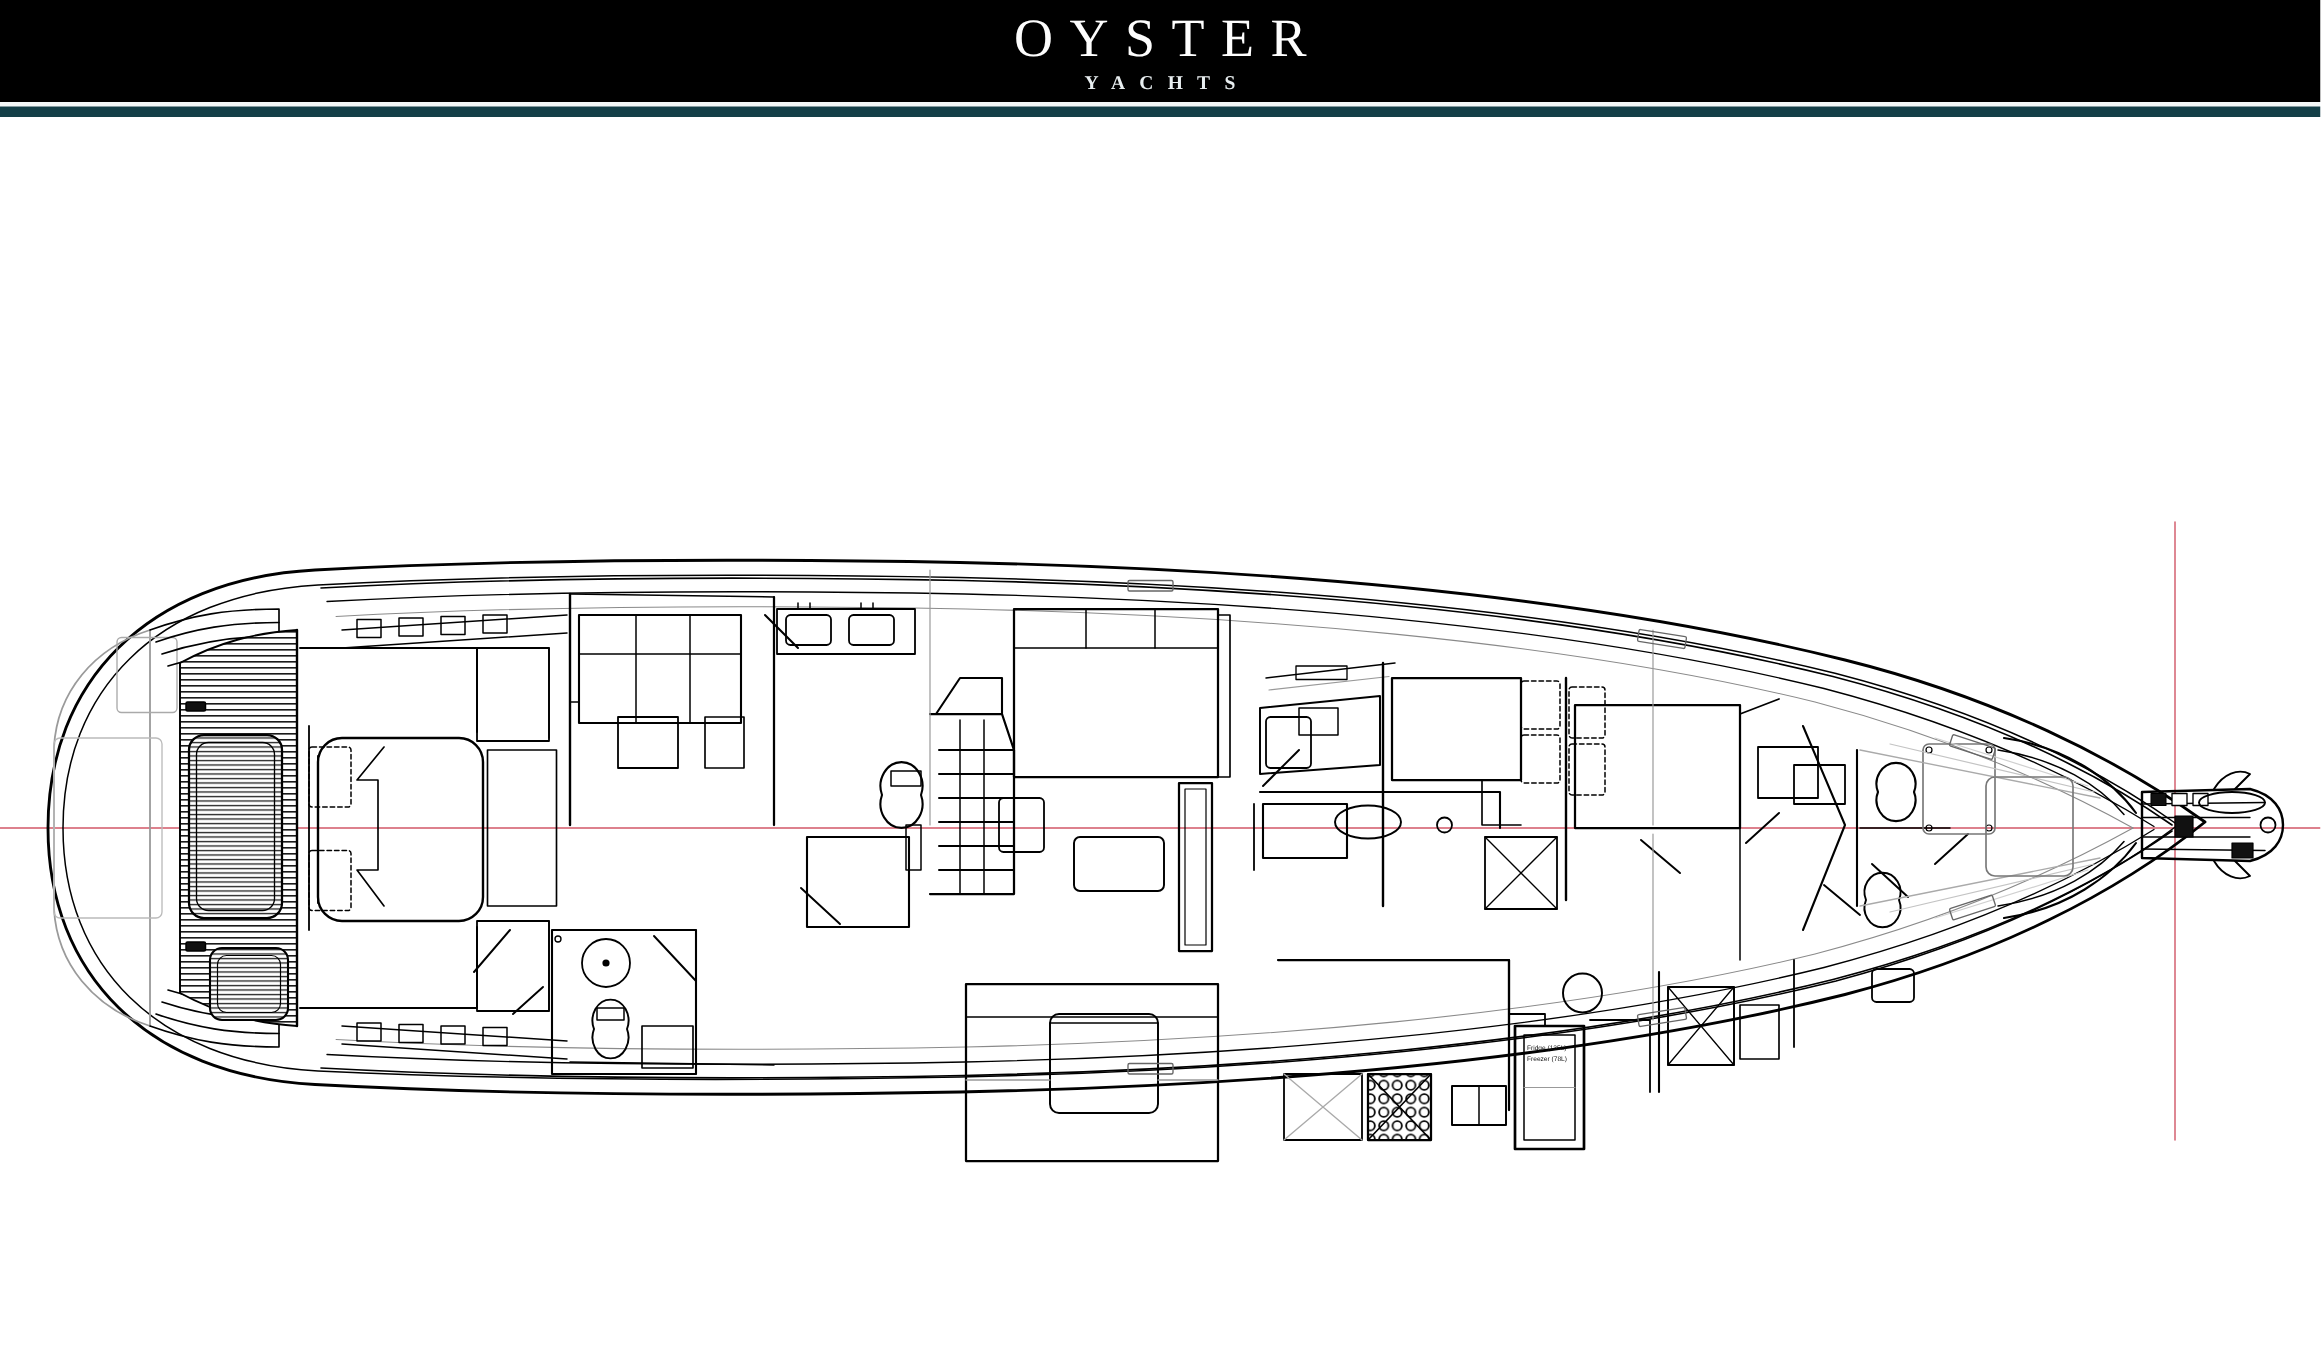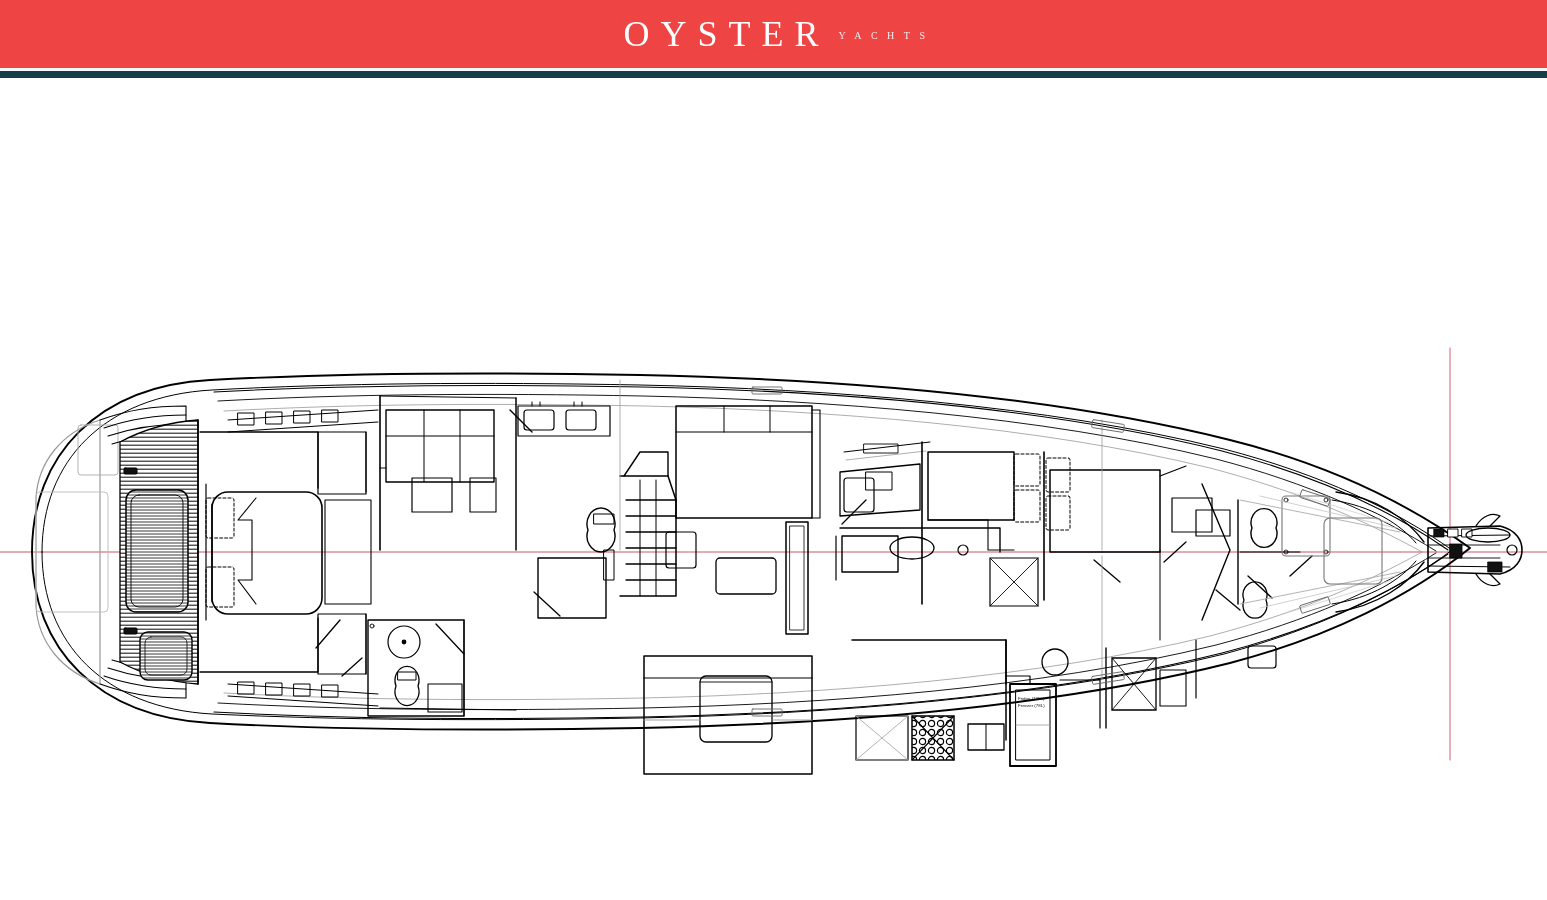--- a/index.html
+++ b/index.html
@@ -4,32 +4,32 @@
 <style>
   * { box-sizing: border-box; margin:0; padding:0; }
   html,body { width:1547px; height:900px; background:#ffffff; overflow:hidden; }
   body { font-family:"Liberation Serif", serif; }
 
   .page { position:relative; width:1547px; height:900px; background:#ffffff; }
 
   
   .brandbar {
     position:absolute; left:0; top:0; width:1547px; height:68px;
-    background:#ef4444; display:flex; flex-direction:row;
+    background:#000000; display:flex; flex-direction:column;
     align-items:center; justify-content:center;
   }
   .brand-name {
     font-family:"Liberation Serif", serif;
     color:#fdfdfd; font-size:36px; letter-spacing:11px;
     line-height:38px; text-indent:11px; font-weight:400;
   }
   .brand-sub {
     font-family:"Liberation Serif", serif;
-    color:#e8eef0; font-size:10px; letter-spacing:9.5px;
-    line-height:16px; text-indent:9px; margin-top:3px; font-weight:400;
+    color:#e8eef0; font-size:13px; letter-spacing:9.5px;
+    line-height:16px; text-indent:9px; margin-top:3px; font-weight:700;
   }
   .brand-rule  { position:absolute; left:0; top:68px; width:1547px; height:3px; background:#f4f8f8; }
   .brand-rule2 { position:absolute; left:0; top:71px; width:1547px; height:7px; background:#143f48; }
   .brand-rule3 { position:absolute; left:0; top:78px; width:1547px; height:2px; background:#ffffff; }
 
   
   .plan-wrap { position:absolute; left:0; top:80px; width:1547px; height:820px; }
   .plan-svg  { display:block; width:1547px; height:820px; }
 </style>
 </head>

